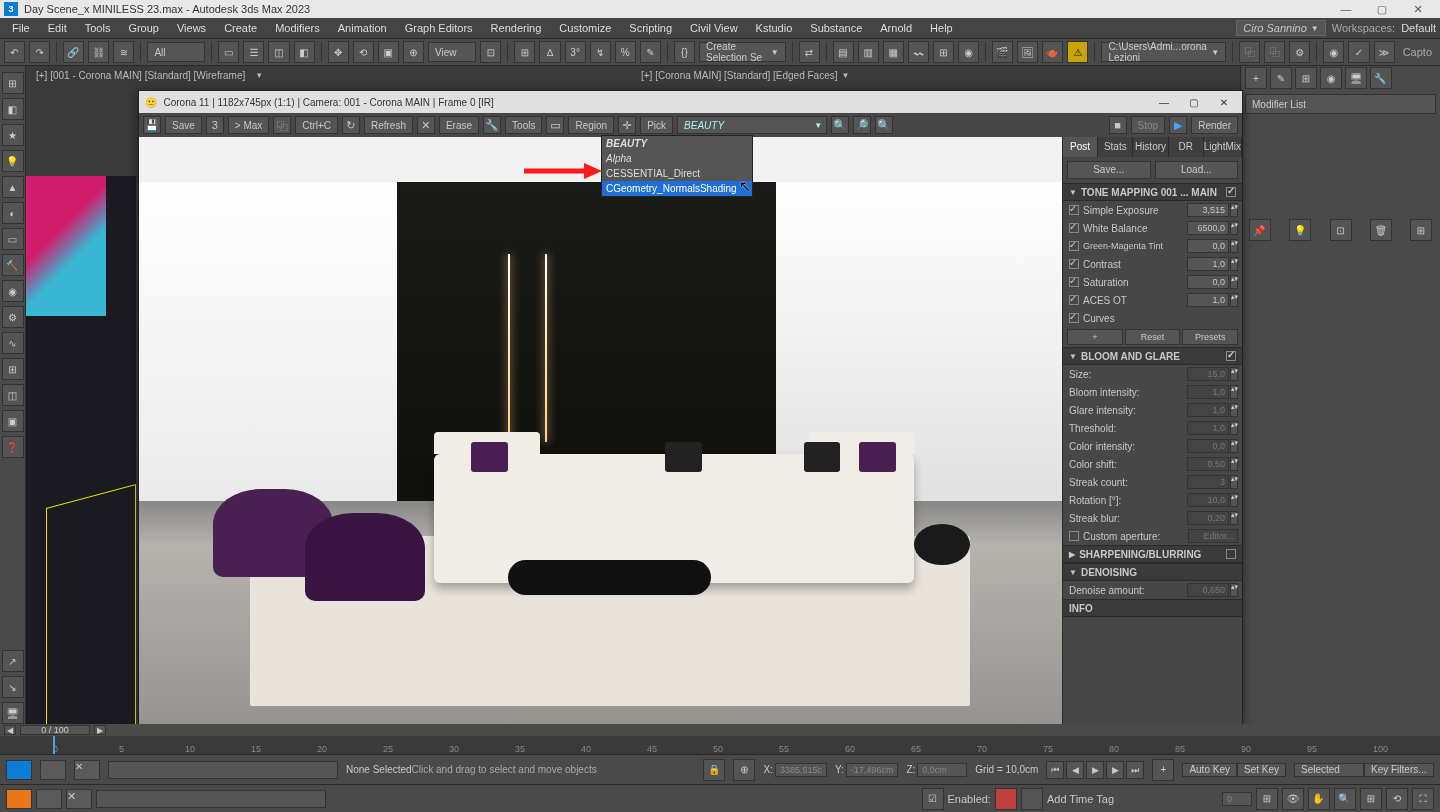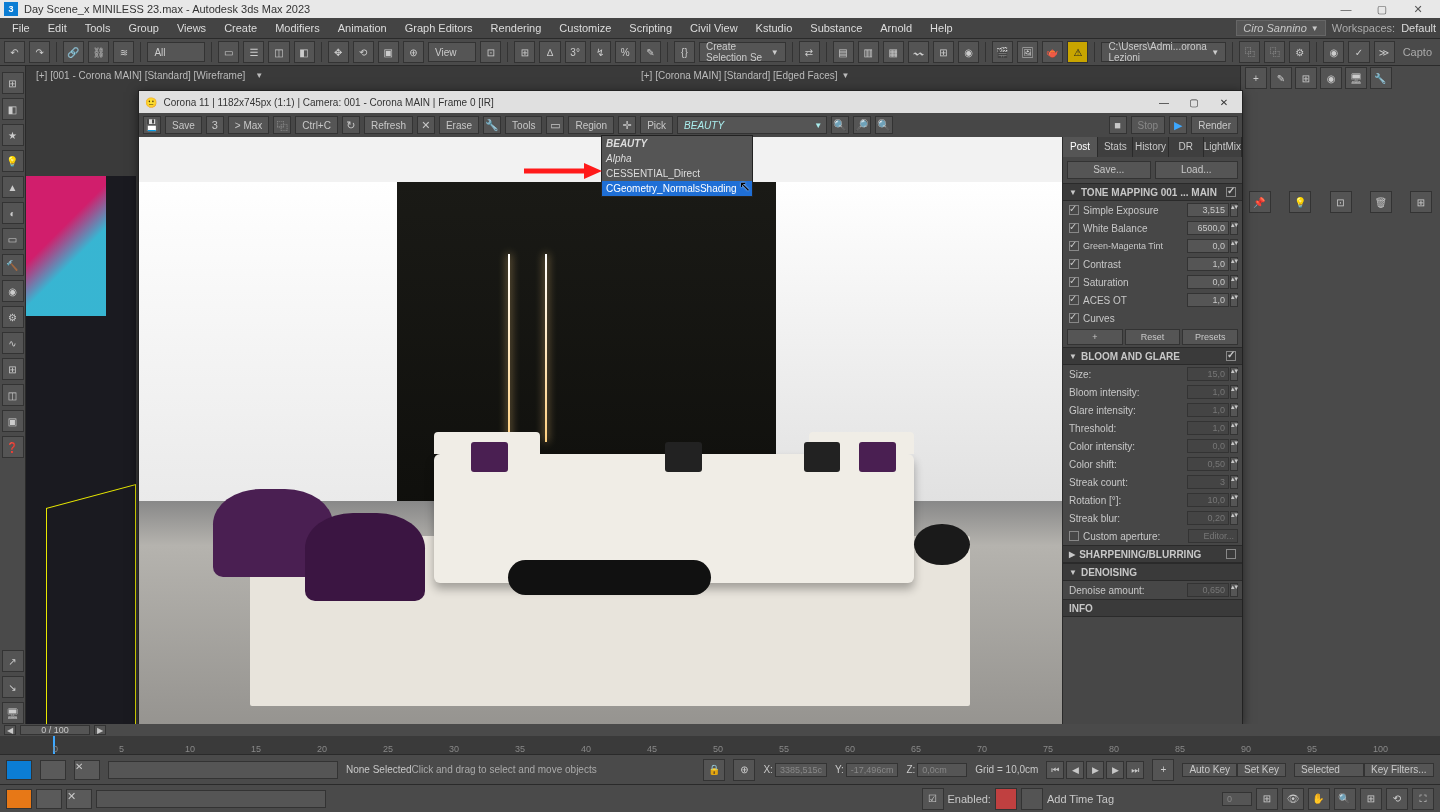--- a/index.html
+++ b/index.html
@@ -466,20 +466,25 @@
 
   <div class="rightpanel">
     <div class="rp-tabs">
       <div class="tbtn">+</div>
       <div class="tbtn">✎</div>
       <div class="tbtn">⊞</div>
       <div class="tbtn">◉</div>
       <div class="tbtn">🖥</div>
       <div class="tbtn">🔧</div>
     </div>
+    <div class="rp-section">
+      <div class="tdrop" style="width:100%">
+          <span>Modifier List</span>
+        </div>
+    </div>
     <div style="height:100px"></div>
     <div class="rp-icons" style="justify-content:space-between;padding:0 8px">
       <div class="tbtn">📌</div>
       <div class="tbtn">💡</div>
       <div class="tbtn">⊡</div>
       <div class="tbtn">🗑</div>
       <div class="tbtn">⊞</div>
     </div>
   </div>
 </div>

